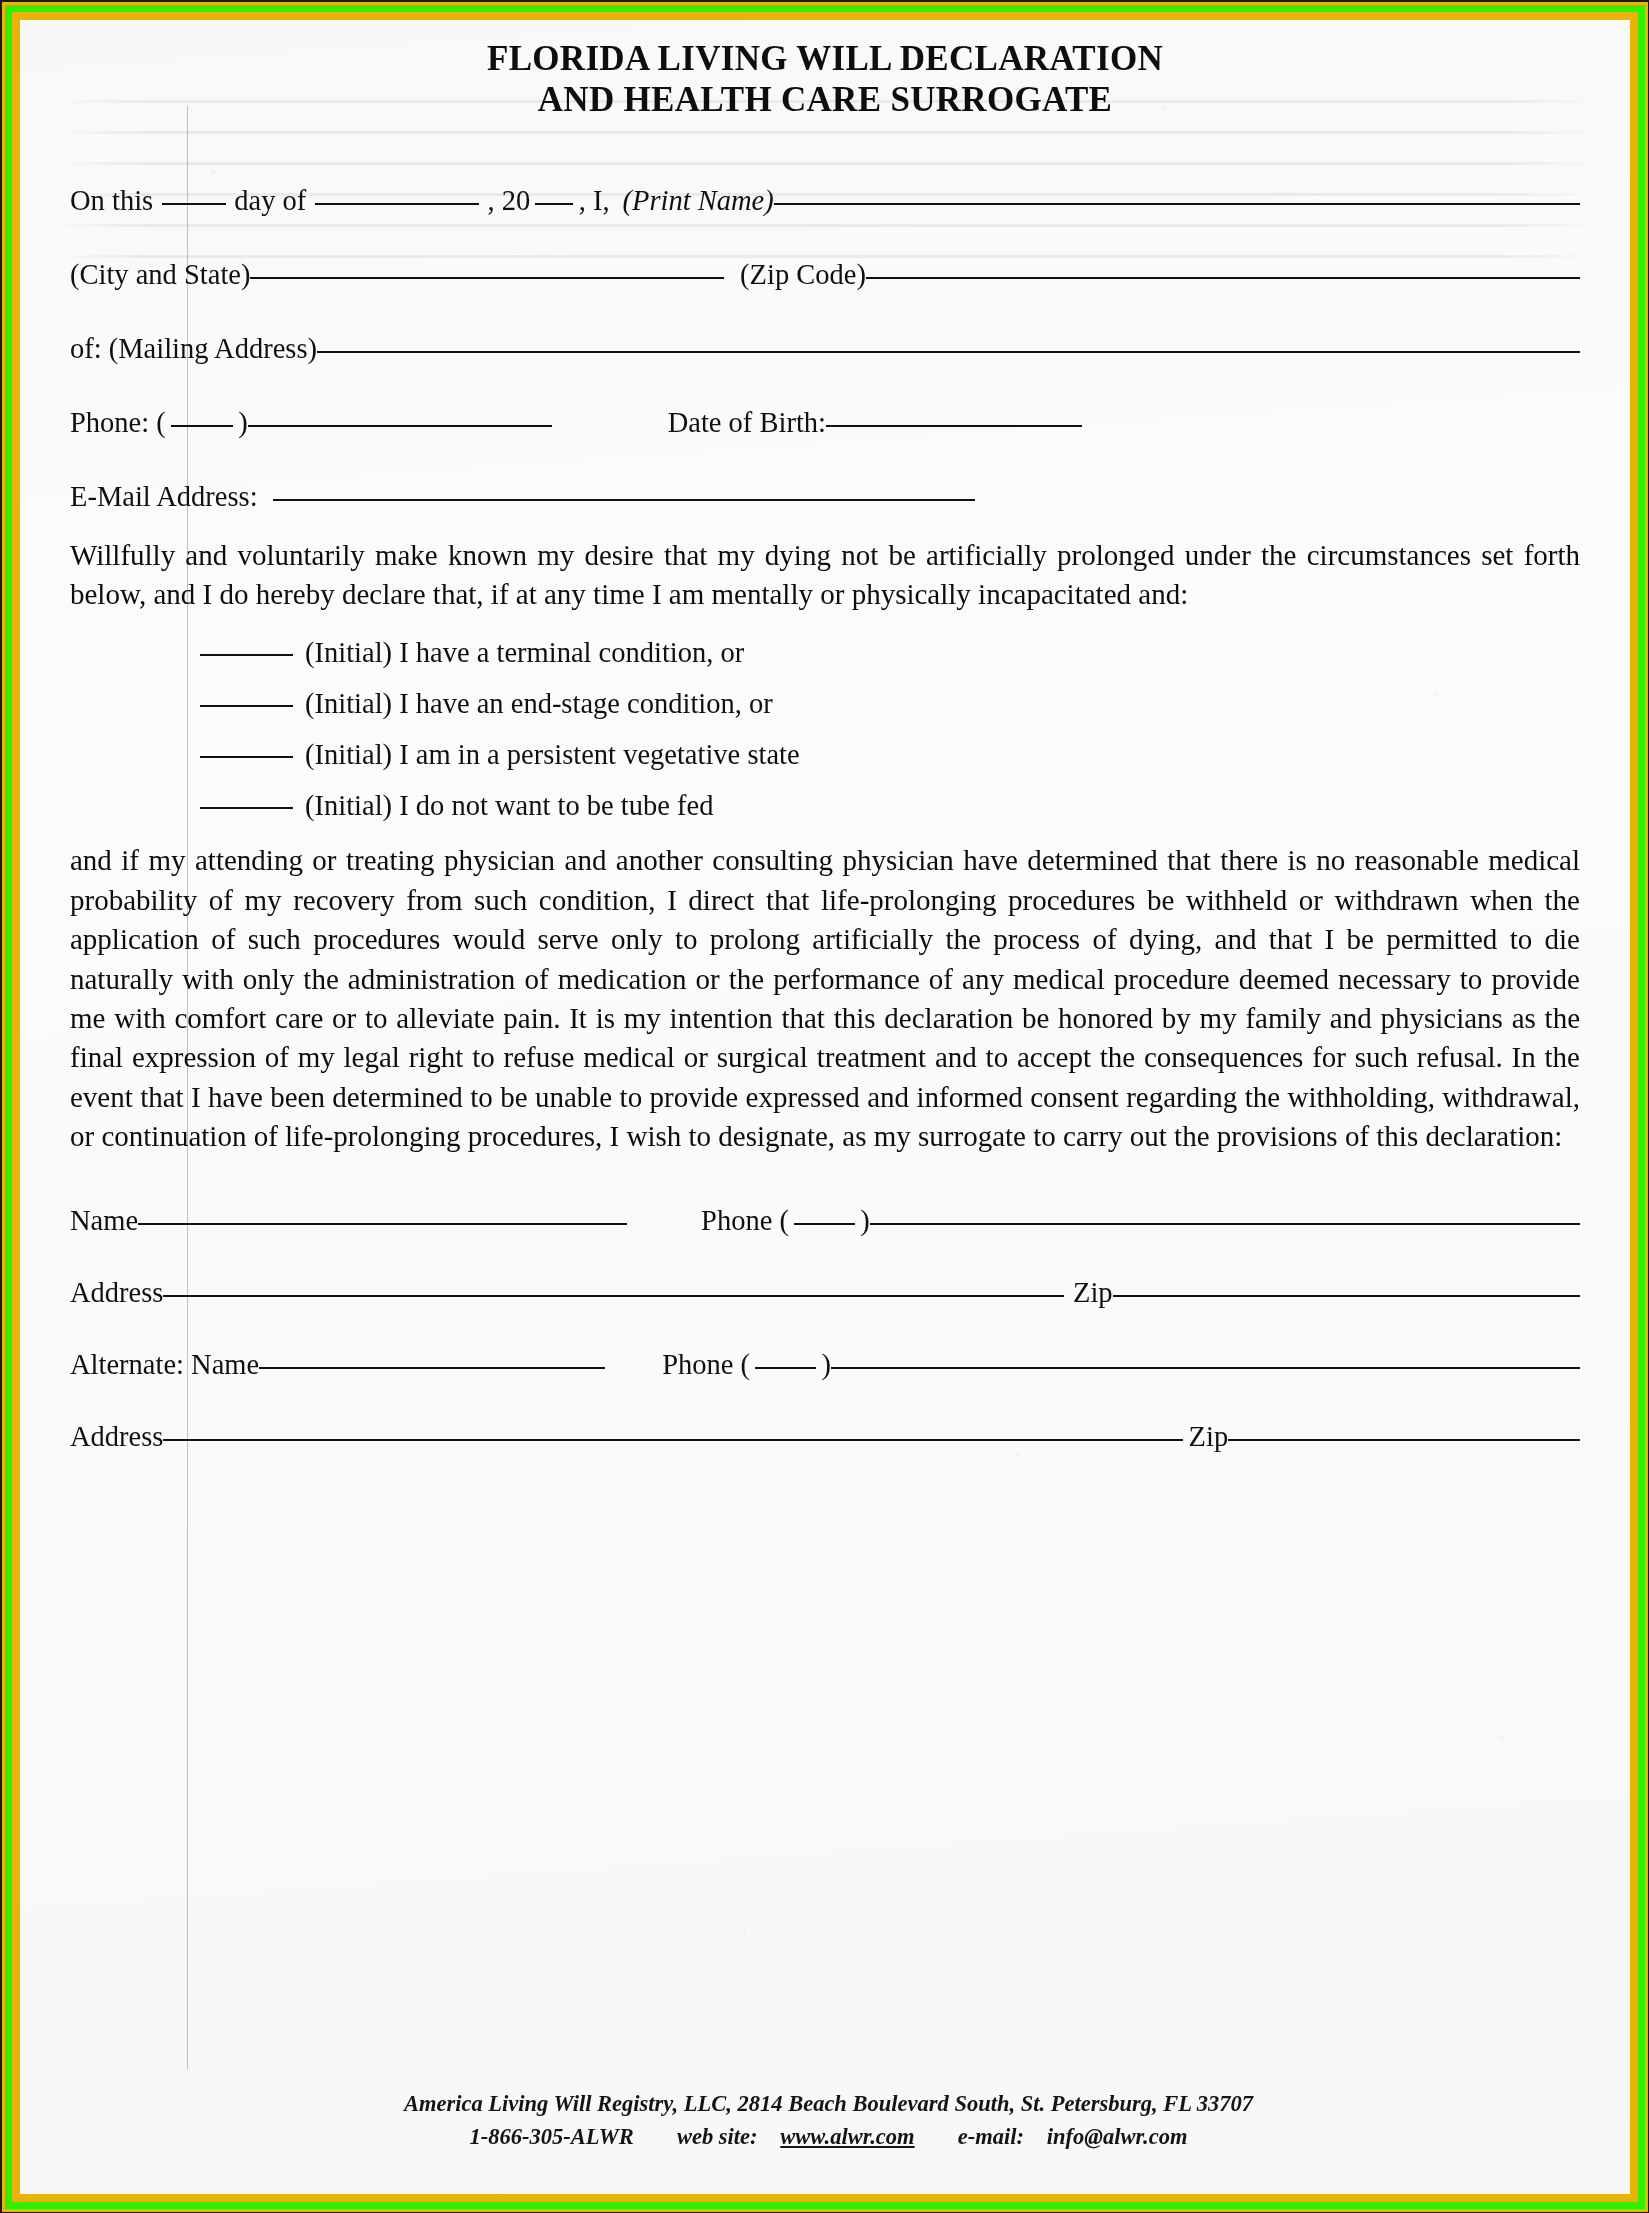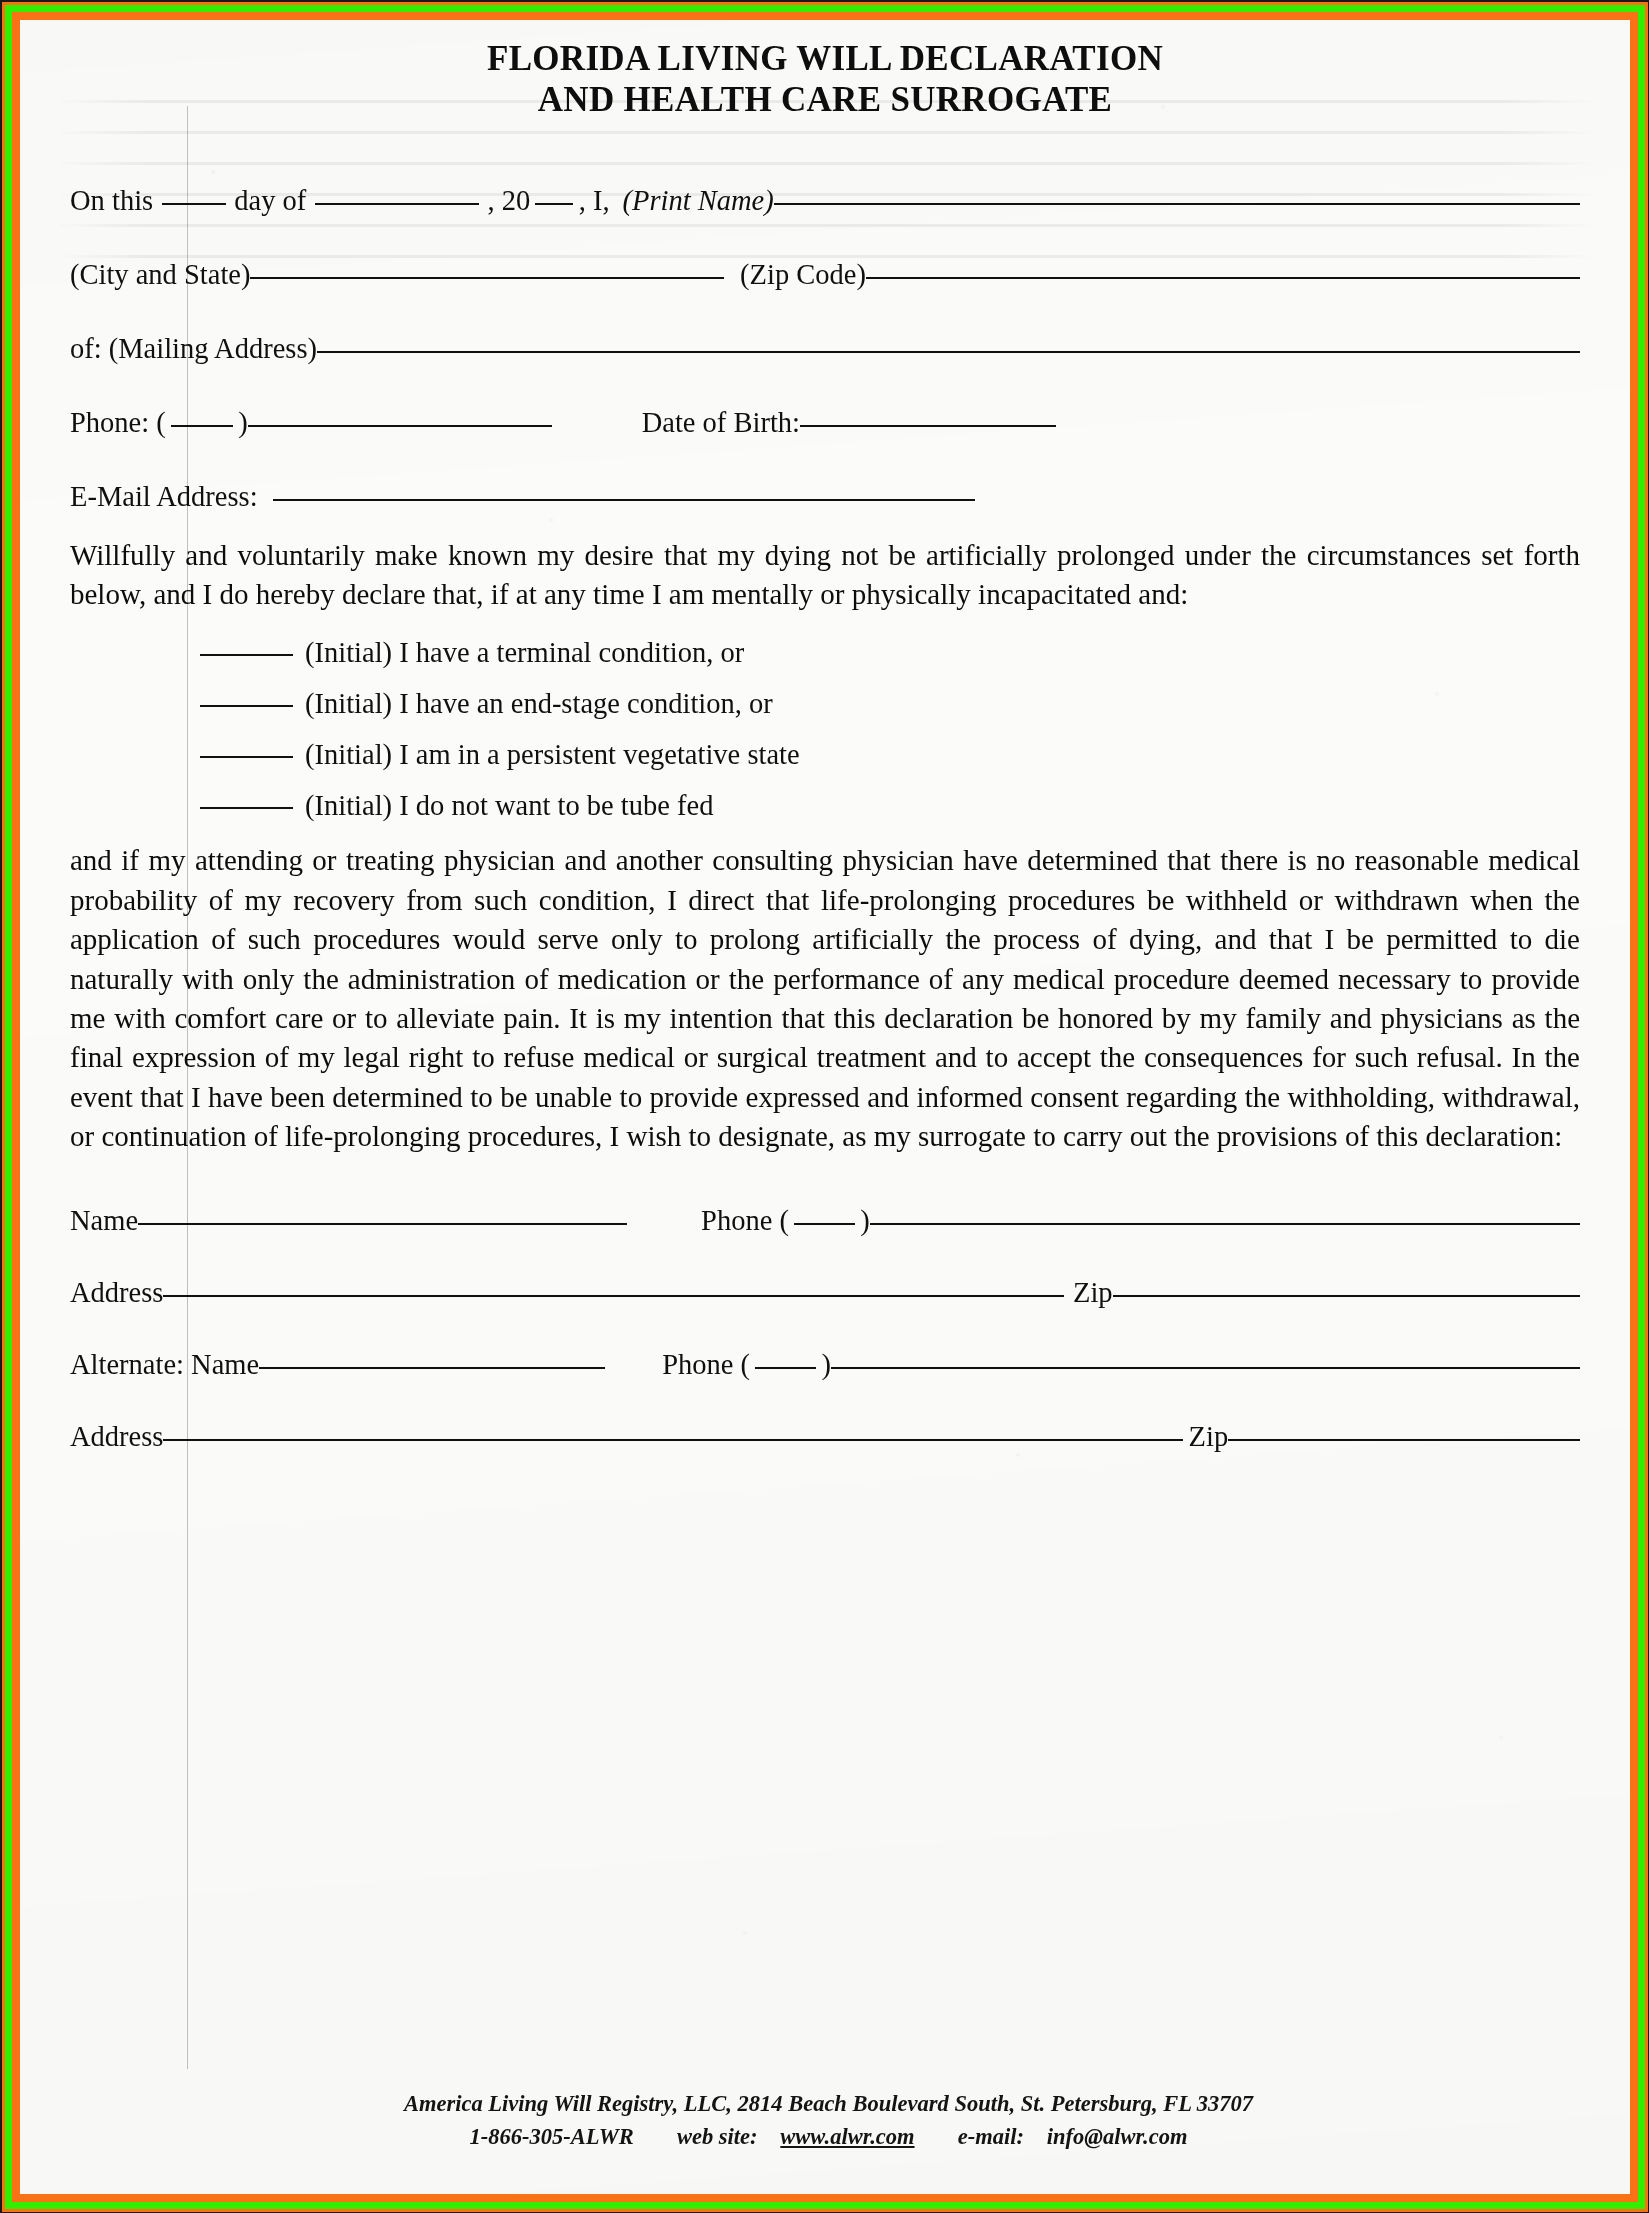--- a/index.html
+++ b/index.html
@@ -2,21 +2,21 @@
 <html style="font-size:14px"><head>
 <meta charset="utf-8">
 <title>Florida Living Will Declaration</title>
 <style>
   html,body{margin:0;padding:0;background:#ffffff;}
   body{width:1650px;height:2214px;overflow:hidden;
        font-family:"Liberation Serif","DejaVu Serif",serif;}
 
   
   #page{position:relative;width:1650px;height:2214px;box-sizing:border-box;
-        background:#f97316;border:2.6px solid #1a1a1a;}
+        background:#eab308;border:2.6px solid #1a1a1a;}
   #greenband{position:absolute;inset:2.6px;border:7.8px solid #33ee00;box-sizing:border-box;}
   #sheet{position:absolute;left:18px;top:18px;right:18px;bottom:18px;
          background:#fbfbf9;overflow:hidden;}
 
   
   #grain{position:absolute;inset:0;pointer-events:none;opacity:.55;
      background:
       radial-gradient(circle at 12% 7%, rgba(120,120,120,.10) 0 1.7px, transparent 2.6px),
       radial-gradient(circle at 71% 4%, rgba(120,120,120,.09) 0 1.7px, transparent 2.6px),
       radial-gradient(circle at 33% 23%, rgba(120,120,120,.07) 0 1.7px, transparent 2.6px),
@@ -114,21 +114,21 @@
       <div class="frow" style="margin-top:42px;">
         <span class="lbl">of: (Mailing Address)</span>
         <span class="rule grow"></span>
       </div>
 
       <div class="frow" style="margin-top:42px;">
         <span class="lbl">Phone: (</span>
         <span class="shortblank" style="width:62px;margin:0 5.2px;"></span>
         <span class="lbl">)</span>
         <span class="rule" style="width:304px;"></span>
-        <span class="lbl" style="margin-left:90px;">Date of Birth:</span>
+        <span class="lbl" style="margin-left:116px;">Date of Birth:</span>
         <span class="rule" style="width:256px;"></span>
       </div>
 
       <div class="frow" style="margin-top:42px;">
         <span class="lbl">E-Mail Address:</span>
         <span class="rule" style="width:702px;margin-left:15.6px;"></span>
       </div>
 
       <div class="para" style="margin-top:23px;">Willfully and voluntarily make known my desire that my dying not be artificially prolonged under the circumstances set forth below, and I do hereby declare that, if at any time I am mentally or physically incapacitated and:</div>
 

